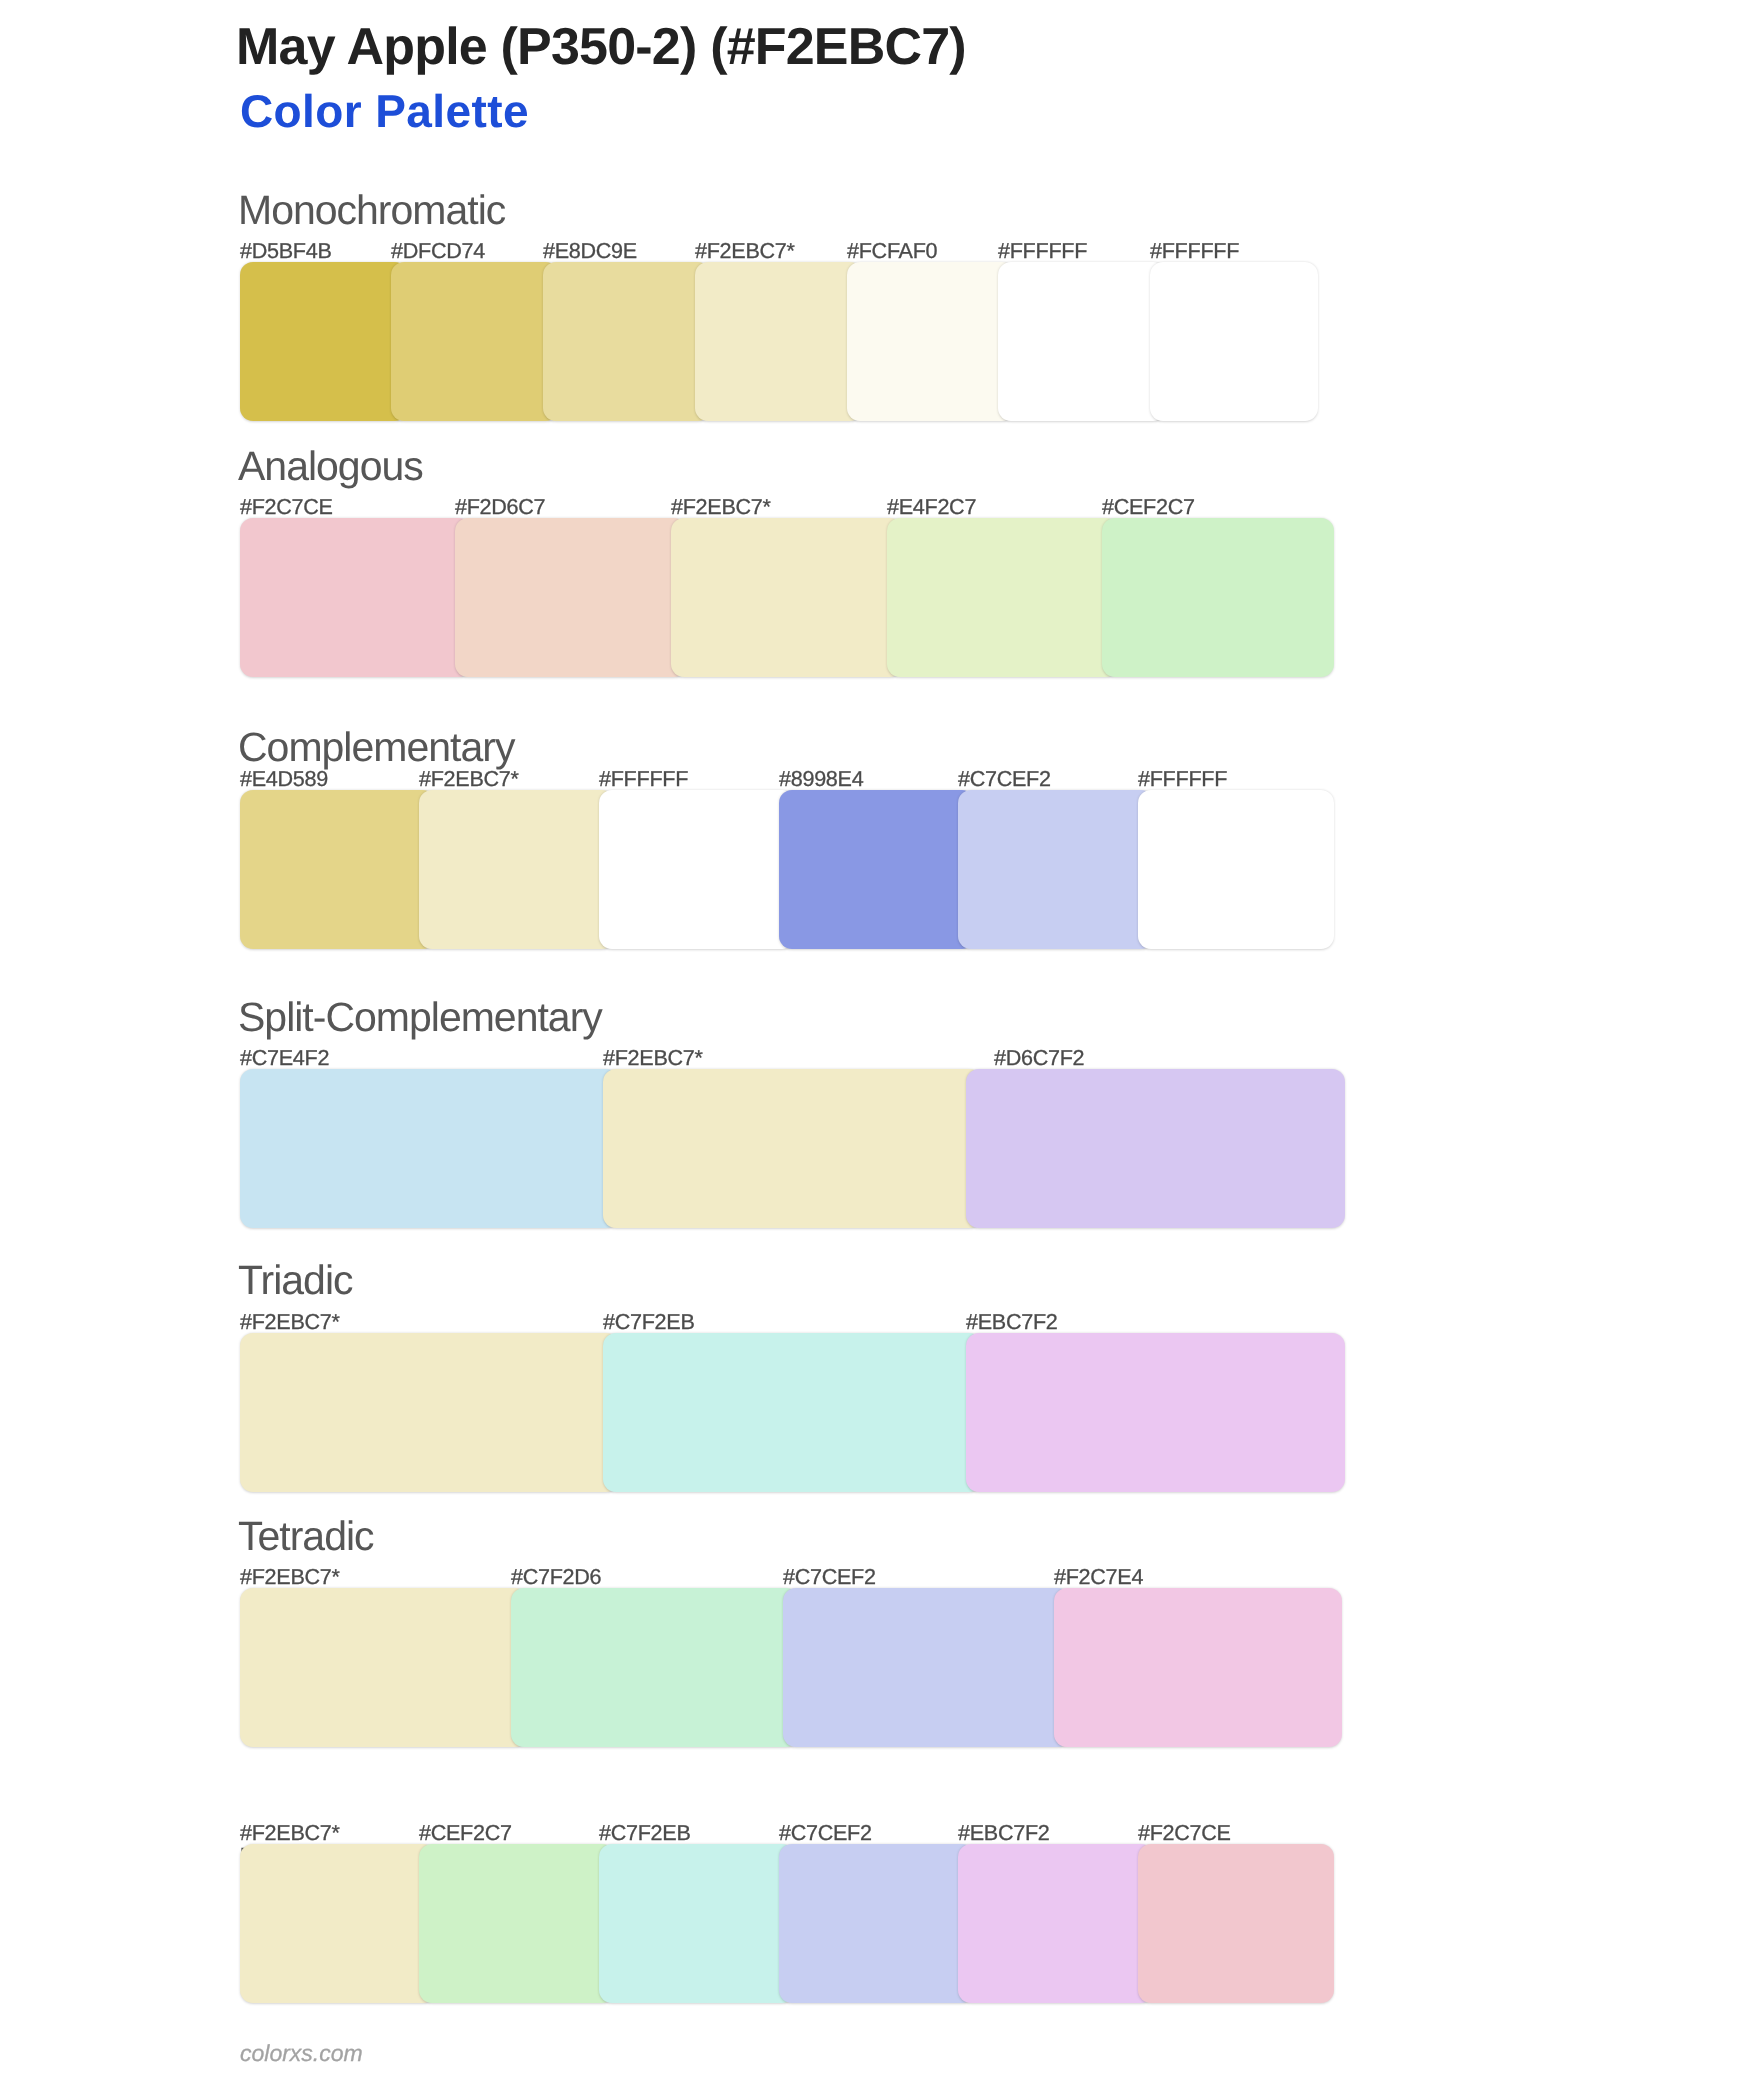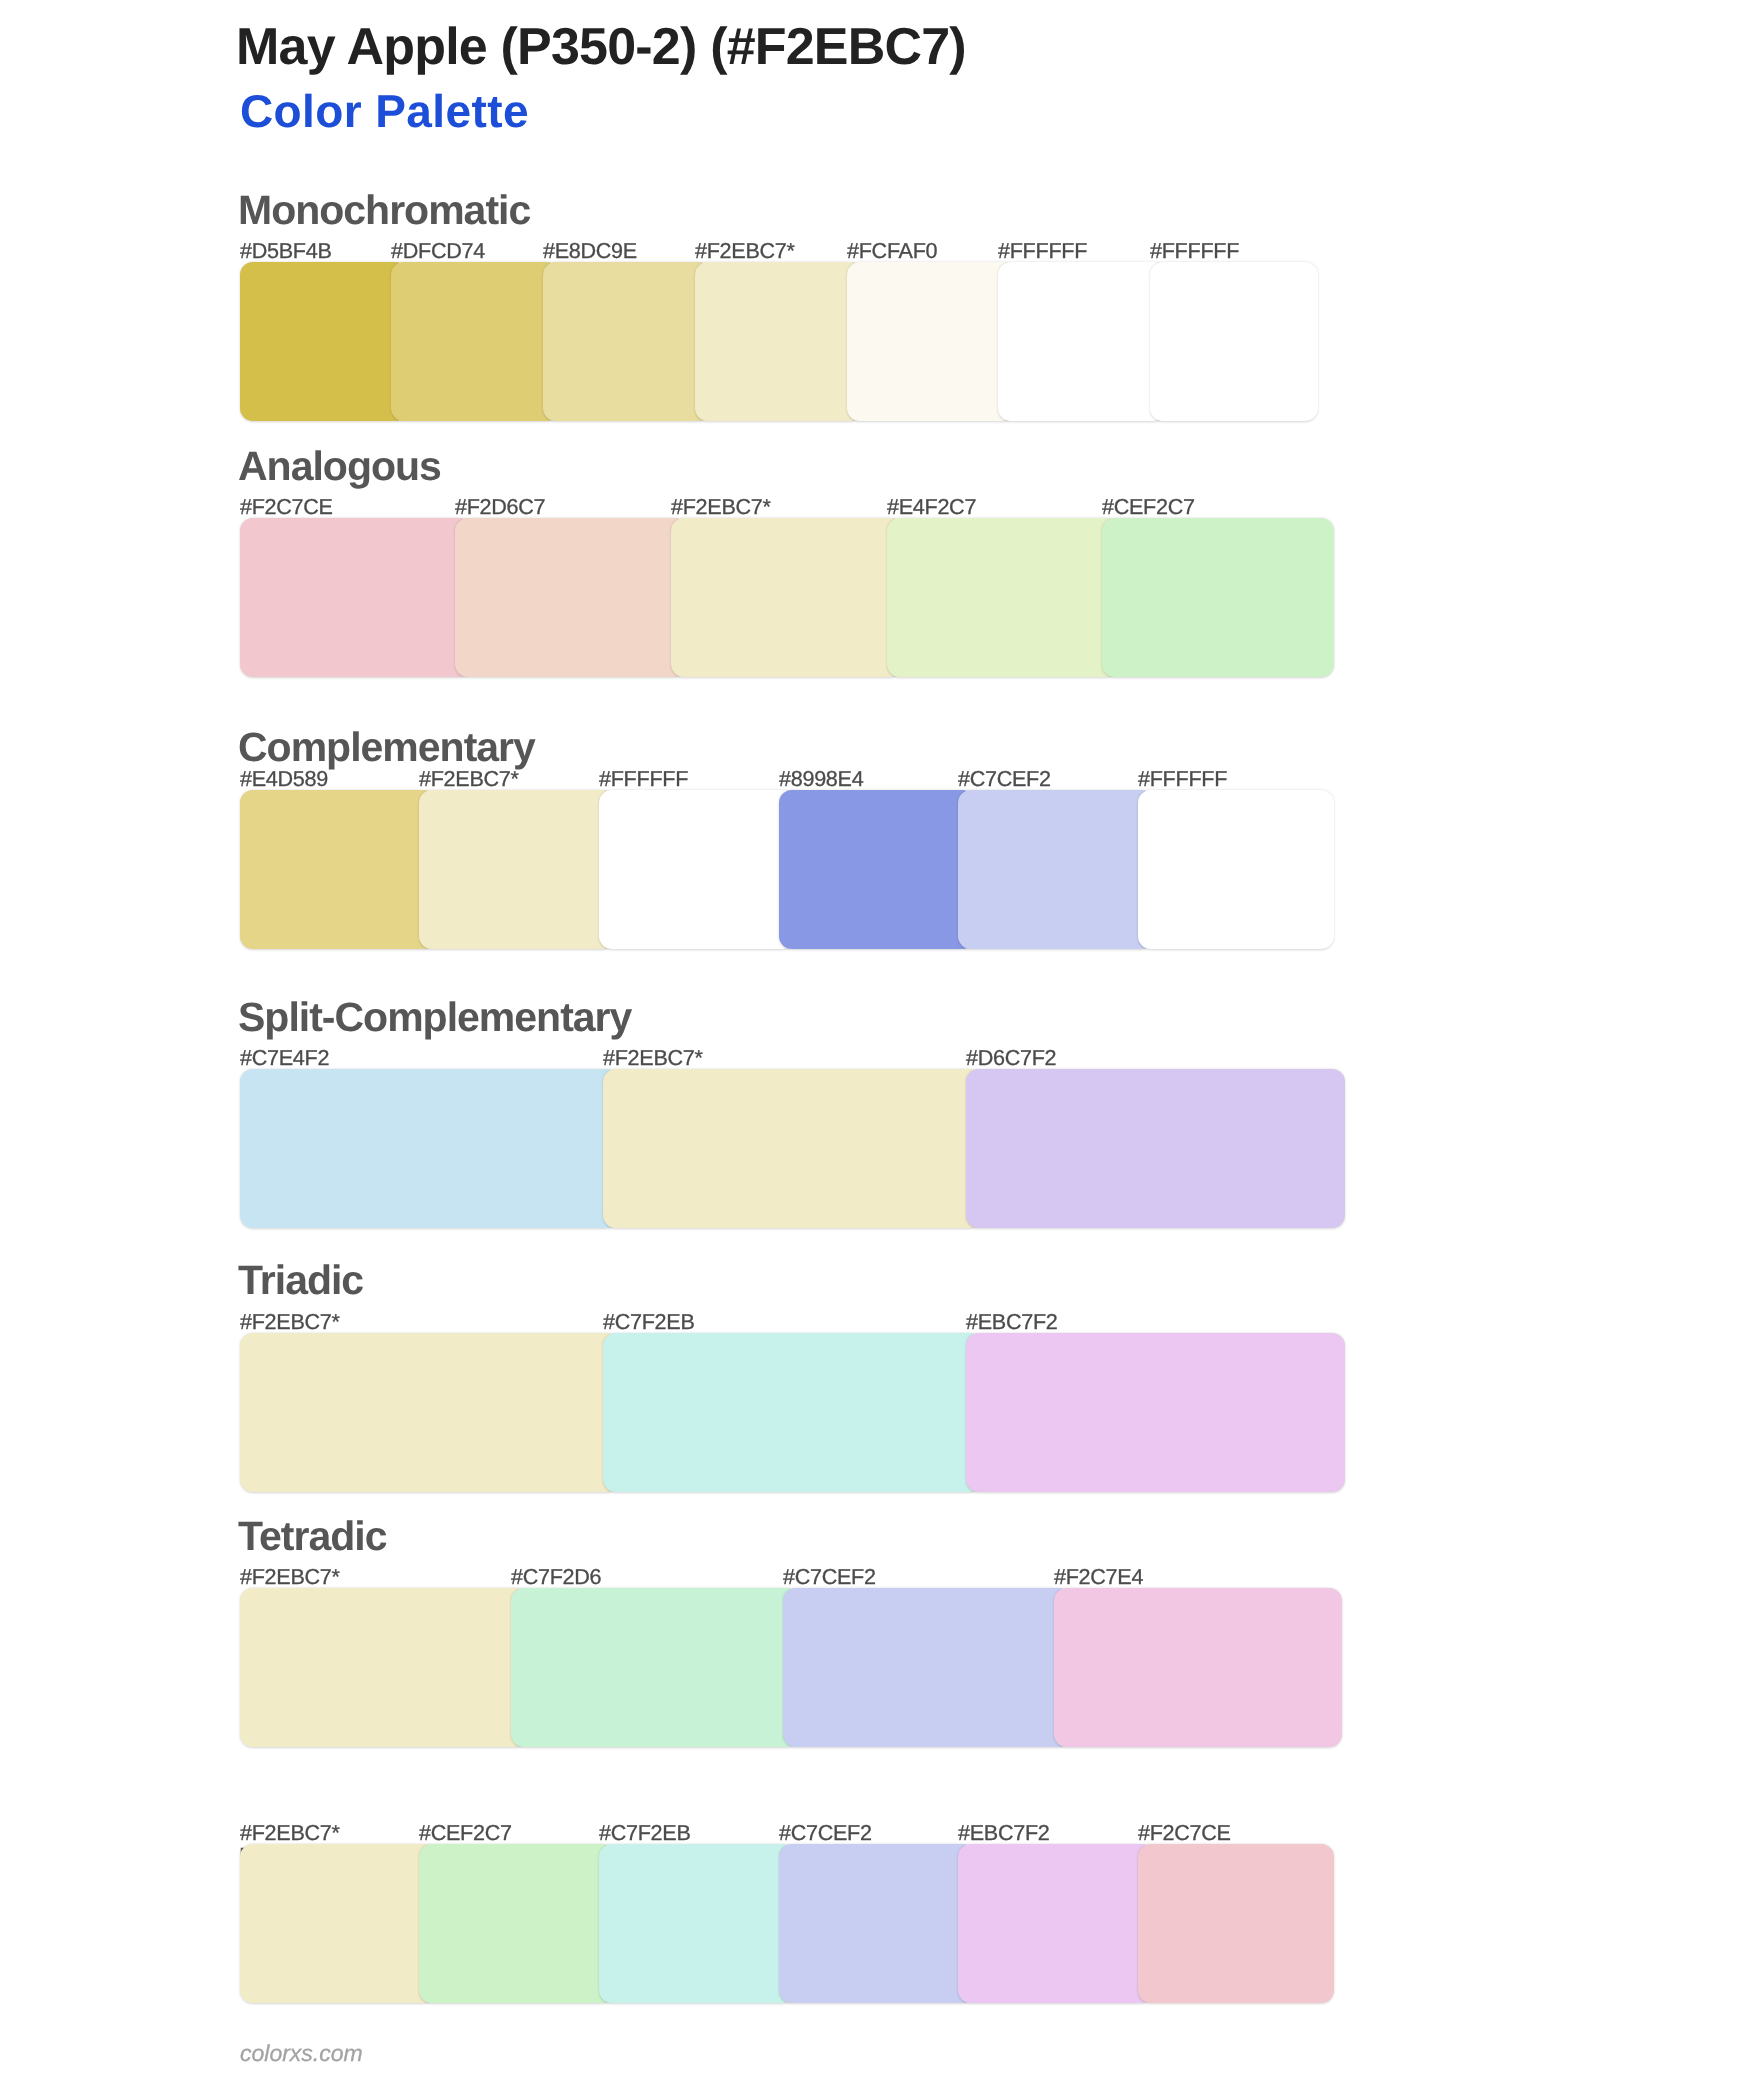--- a/index.html
+++ b/index.html
@@ -10,21 +10,21 @@
   .page{position:relative;width:1757px;height:2077px;background:#fff;}
   h1,h2,h3{margin:0;font-weight:bold;}
   .strip{position:absolute;left:0;top:0;}
 
   .title{position:absolute;left:236px;top:17.6px;font-size:52px;line-height:58px;
          font-weight:bold;color:#222222;white-space:nowrap;letter-spacing:-0.8px;}
   .subtitle{position:absolute;left:240px;top:86px;font-size:46px;line-height:51px;
             font-weight:bold;color:#1d4ed8;white-space:nowrap;letter-spacing:0.4px;}
 
   .section{position:absolute;left:0;top:0;}
-  .sec-title{position:absolute;left:238px;font-size:41px;line-height:43px;font-weight:bold;
+  .sec-title{position:absolute;left:238px;font-size:41px;line-height:43px;font-weight:normal;
              color:#565656;white-space:nowrap;letter-spacing:-1px;}
   .lab{position:absolute;font-size:21.6px;line-height:22.4px;color:#4b4b4b;white-space:nowrap;
        letter-spacing:-0.3px;-webkit-text-stroke:0.3px #4b4b4b;}
   .sw{position:absolute;border-radius:13px;box-shadow:0 0.8px 2.4px rgba(0,0,0,0.17);}
 
   .footer{position:absolute;left:240px;font-size:23px;line-height:24px;color:#a3a3a3;white-space:nowrap;font-style:italic;
           -webkit-text-stroke:0.3px #a3a3a3;}
 </style>
 </head>
 <body>
@@ -88,21 +88,21 @@
           <div class="sw" style="left: 1138px; top: 790px; width: 196px; height: 159px; background: rgb(255, 255, 255); z-index: 6;"></div>
         </div>
       </section>
       <section class="section">
         <h3 class="sec-title" style="top: 996px;">Split-Complementary</h3>
         <div class="strip">
           <span class="lab" style="left: 240px; top: 1047px;">#C7E4F2</span>
           <div class="sw" style="left: 240px; top: 1069px; width: 379px; height: 159px; background: rgb(199, 228, 242); z-index: 1;"></div>
           <span class="lab" style="left: 603px; top: 1047px;">#F2EBC7*</span>
           <div class="sw" style="left: 603px; top: 1069px; width: 379px; height: 159px; background: rgb(242, 235, 199); z-index: 2;"></div>
-          <span class="lab" style="left: 966px; top: 1047px;">#D6C7F2</span>
+          <span class="lab" style="left: 994px; top: 1047px;">#D6C7F2</span>
           <div class="sw" style="left: 966px; top: 1069px; width: 379px; height: 159px; background: rgb(214, 199, 242); z-index: 3;"></div>
         </div>
       </section>
       <section class="section">
         <h3 class="sec-title" style="top: 1259px;">Triadic</h3>
         <div class="strip">
           <span class="lab" style="left: 240px; top: 1311px;">#F2EBC7*</span>
           <div class="sw" style="left: 240px; top: 1333px; width: 379px; height: 159px; background: rgb(242, 235, 199); z-index: 1;"></div>
           <span class="lab" style="left: 603px; top: 1311px;">#C7F2EB</span>
           <div class="sw" style="left: 603px; top: 1333px; width: 379px; height: 159px; background: rgb(199, 242, 235); z-index: 2;"></div>

